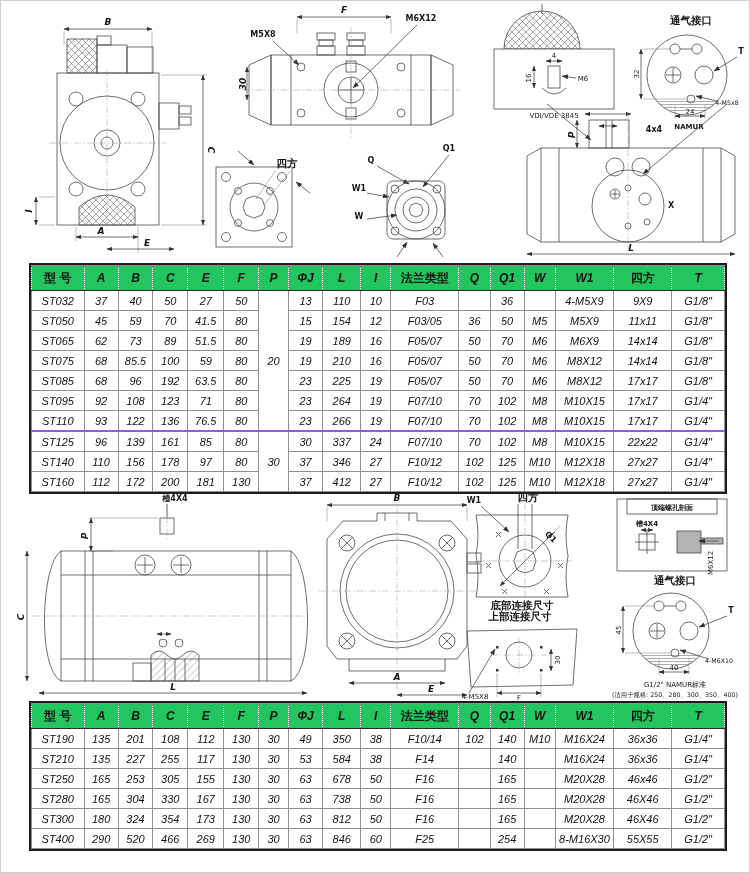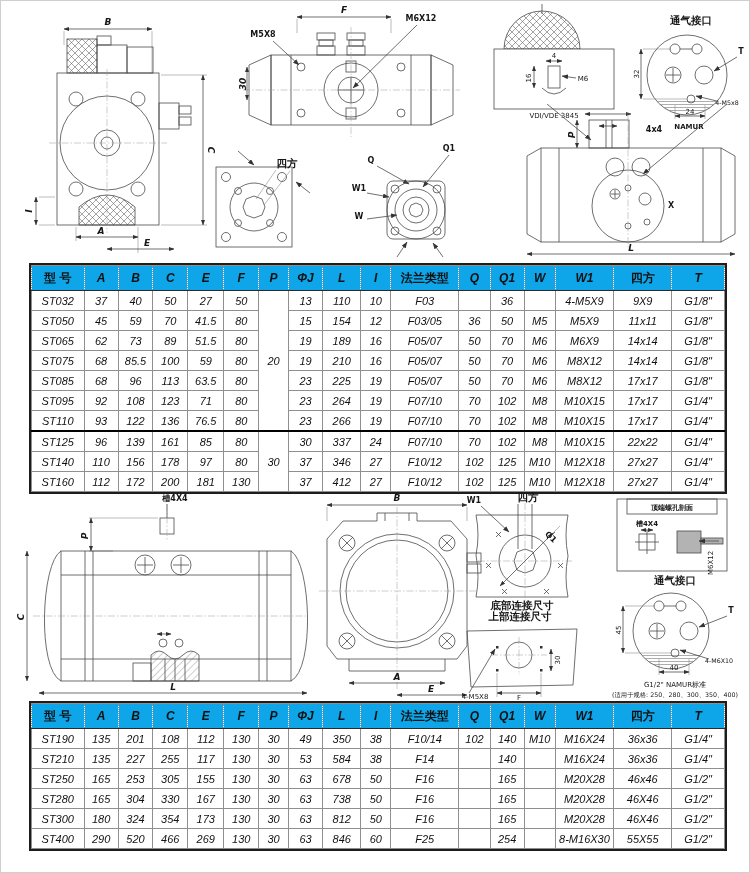--- a/index.html
+++ b/index.html
@@ -15,25 +15,25 @@
   .drawing text{stroke:none;fill:#161616;font-family:"DejaVu Sans",sans-serif;text-anchor:middle;}
   .drawing .dim{font-size:9px;font-style:italic;font-weight:bold;}
   .drawing .lbl{font-size:8px;font-weight:bold;}
   .drawing .cjk{font-size:10.5px;font-weight:bold;}
   .drawing .sm{font-size:7px;}
   .drawing .xs{font-size:6.3px;}
   
   .spec-table{border-collapse:collapse;table-layout:fixed;width:100%;background:#fff;}
   .spec-table th,.spec-table td{border:1px solid #8f8f8f;text-align:center;vertical-align:middle;
       font-size:11px;font-style:italic;padding:0;height:19px;overflow:hidden;white-space:nowrap;}
-  .spec-table th{background:#0ea5e9;font-weight:bold;font-size:12px;height:24px;border-bottom:1.5px solid #2a2a2a;
+  .spec-table th{background:#22c55e;font-weight:bold;font-size:12px;height:24px;border-bottom:1.5px solid #2a2a2a;
       border-left:1px dotted #8a8a8a;border-right:1px dotted #8a8a8a;}
   .spec-table th.cjk,.spec-table td.cjk{font-style:normal;}
   .spec-table td.model{font-weight:normal;}
-  .spec-table tr.thick-top td{border-top:2px solid #000000;}
+  .spec-table tr.thick-top td{border-top:2px solid #8b5cf6;}
   .table-frame{border:2px solid #1d1d1d;}
 </style>
 </head>
 <body>
 
 <div id="page">
 
 <svg width="0" height="0" style="position:absolute">
   <defs>
     <marker id="arr" viewBox="0 0 8 6" refX="7.5" refY="3" markerWidth="8" markerHeight="6" orient="auto-start-reverse">
@@ -359,21 +359,21 @@
             <td>70</td>
             <td>M6</td>
             <td>M8X12</td>
             <td>14x14</td>
             <td>G1/8"</td>
           </tr>
           <tr>
             <td class="model">ST085</td>
             <td>68</td>
             <td>96</td>
-            <td>113</td>
+            <td>192</td>
             <td>63.5</td>
             <td>80</td>
             <td>23</td>
             <td>225</td>
             <td>19</td>
             <td>F05/07</td>
             <td>50</td>
             <td>70</td>
             <td>M6</td>
             <td>M8X12</td>

